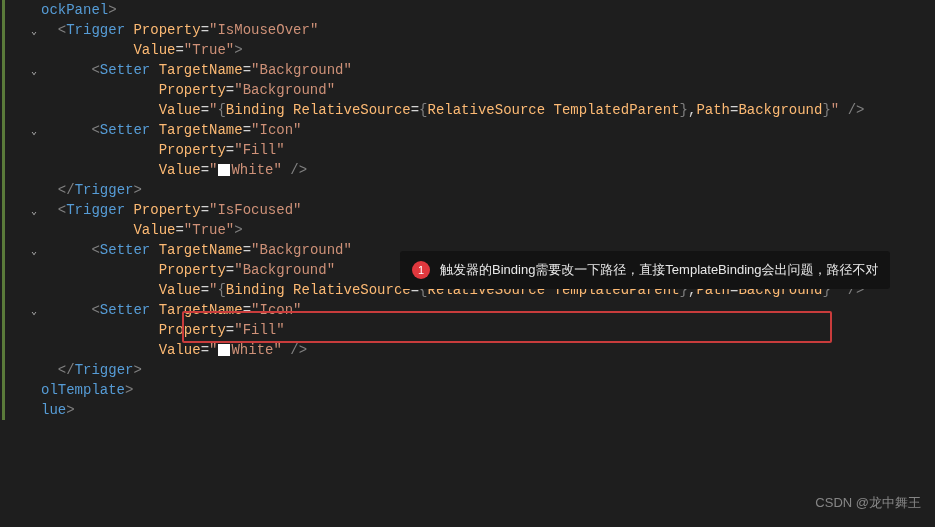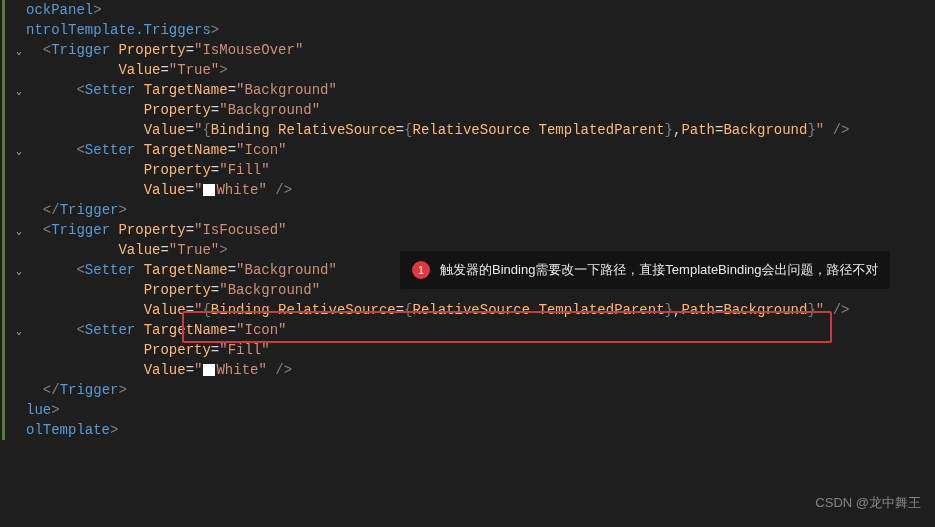--- a/index.html
+++ b/index.html
@@ -8,21 +8,21 @@
       color: #d4d4d4;
       font-family: 'Consolas', 'Courier New', monospace;
       font-size: 14px;
       width: 935px;
       height: 527px;
       overflow: hidden;
       position: relative;
       line-height: 20px;
     }
     .editor { padding: 0; position: relative; }
-    .line { white-space: pre; height: 20px; padding-left: 12px; position: relative; }
+    .line { white-space: pre; height: 20px; padding-left: 4px; position: relative; margin-left: 23px; }
     .fold {
       display: inline-block;
       width: 14px;
       color: #c0c0c0;
       text-align: center;
       cursor: pointer;
       font-size: 10px;
     }
     .lime-bar {
       position: absolute;
@@ -96,21 +96,20 @@
     }
   </style>
 </head>
 <body>
 
 <div class="editor">
   <div class="lime-bar"></div>
 
   <div class="line"><span class="fold"></span><span class="code"><span class="tag">ockPanel</span><span class="punct">&gt;</span></span></div>
 
-  <div class="line"><span class="fold"></span><span class="code"><span class="tag">ntrolTemplate.Triggers</span><span class="punct">&gt;</span></span></div>
 
   <div class="line"><span class="fold">⌄</span><span class="code">  <span class="punct">&lt;</span><span class="tag">Trigger</span> <span class="attr">Property</span><span class="op">=</span><span class="str">"IsMouseOver"</span></span></div>
 
   <div class="line"><span class="fold"></span><span class="code">           <span class="attr">Value</span><span class="op">=</span><span class="str">"True"</span><span class="punct">&gt;</span></span></div>
 
   <div class="line"><span class="fold">⌄</span><span class="code">      <span class="punct">&lt;</span><span class="tag">Setter</span> <span class="attr">TargetName</span><span class="op">=</span><span class="str">"Background"</span></span></div>
 
   <div class="line"><span class="fold"></span><span class="code">              <span class="attr">Property</span><span class="op">=</span><span class="str">"Background"</span></span></div>
 
   <div class="line"><span class="fold"></span><span class="code">              <span class="attr">Value</span><span class="op">=</span><span class="str">"</span><span class="punct">{</span><span class="attr">Binding </span><span class="attr">RelativeSource</span><span class="op">=</span><span class="punct">{</span><span class="attr">RelativeSource </span><span class="attr">TemplatedParent</span><span class="punct">}</span><span class="op">,</span><span class="attr">Path</span><span class="op">=</span><span class="attr">Background</span><span class="punct">}</span><span class="str">"</span><span class="punct"> /&gt;</span></span></div>
@@ -135,23 +134,23 @@
 
   <div class="line"><span class="fold">⌄</span><span class="code">      <span class="punct">&lt;</span><span class="tag">Setter</span> <span class="attr">TargetName</span><span class="op">=</span><span class="str">"Icon"</span></span></div>
 
   <div class="line"><span class="fold"></span><span class="code">              <span class="attr">Property</span><span class="op">=</span><span class="str">"Fill"</span></span></div>
 
   <div class="line"><span class="fold"></span><span class="code">              <span class="attr">Value</span><span class="op">=</span><span class="str">"</span><span class="white-box"></span><span class="str">White</span><span class="str">"</span><span class="punct"> /&gt;</span></span></div>
 
   <div class="line"><span class="fold"></span><span class="code">  <span class="punct">&lt;/</span><span class="tag">Trigger</span><span class="punct">&gt;</span></span></div>
 
 
+  <div class="line"><span class="fold"></span><span class="code"><span class="tag">olTemplate</span><span class="punct">&gt;</span></span></div>
+
   <div class="line"><span class="fold"></span><span class="code"><span class="tag">lue</span><span class="punct">&gt;</span></span></div>
-
-  <div class="line"><span class="fold"></span><span class="code"><span class="tag">olTemplate</span><span class="punct">&gt;</span></span></div>
 
 </div>
 
 <div class="red-box"></div>
 
 <div class="callout">
   <div class="callout-badge">1</div>
   <div>触发器的Binding需要改一下路径，直接TemplateBinding会出问题，路径不对</div>
 </div>
 

